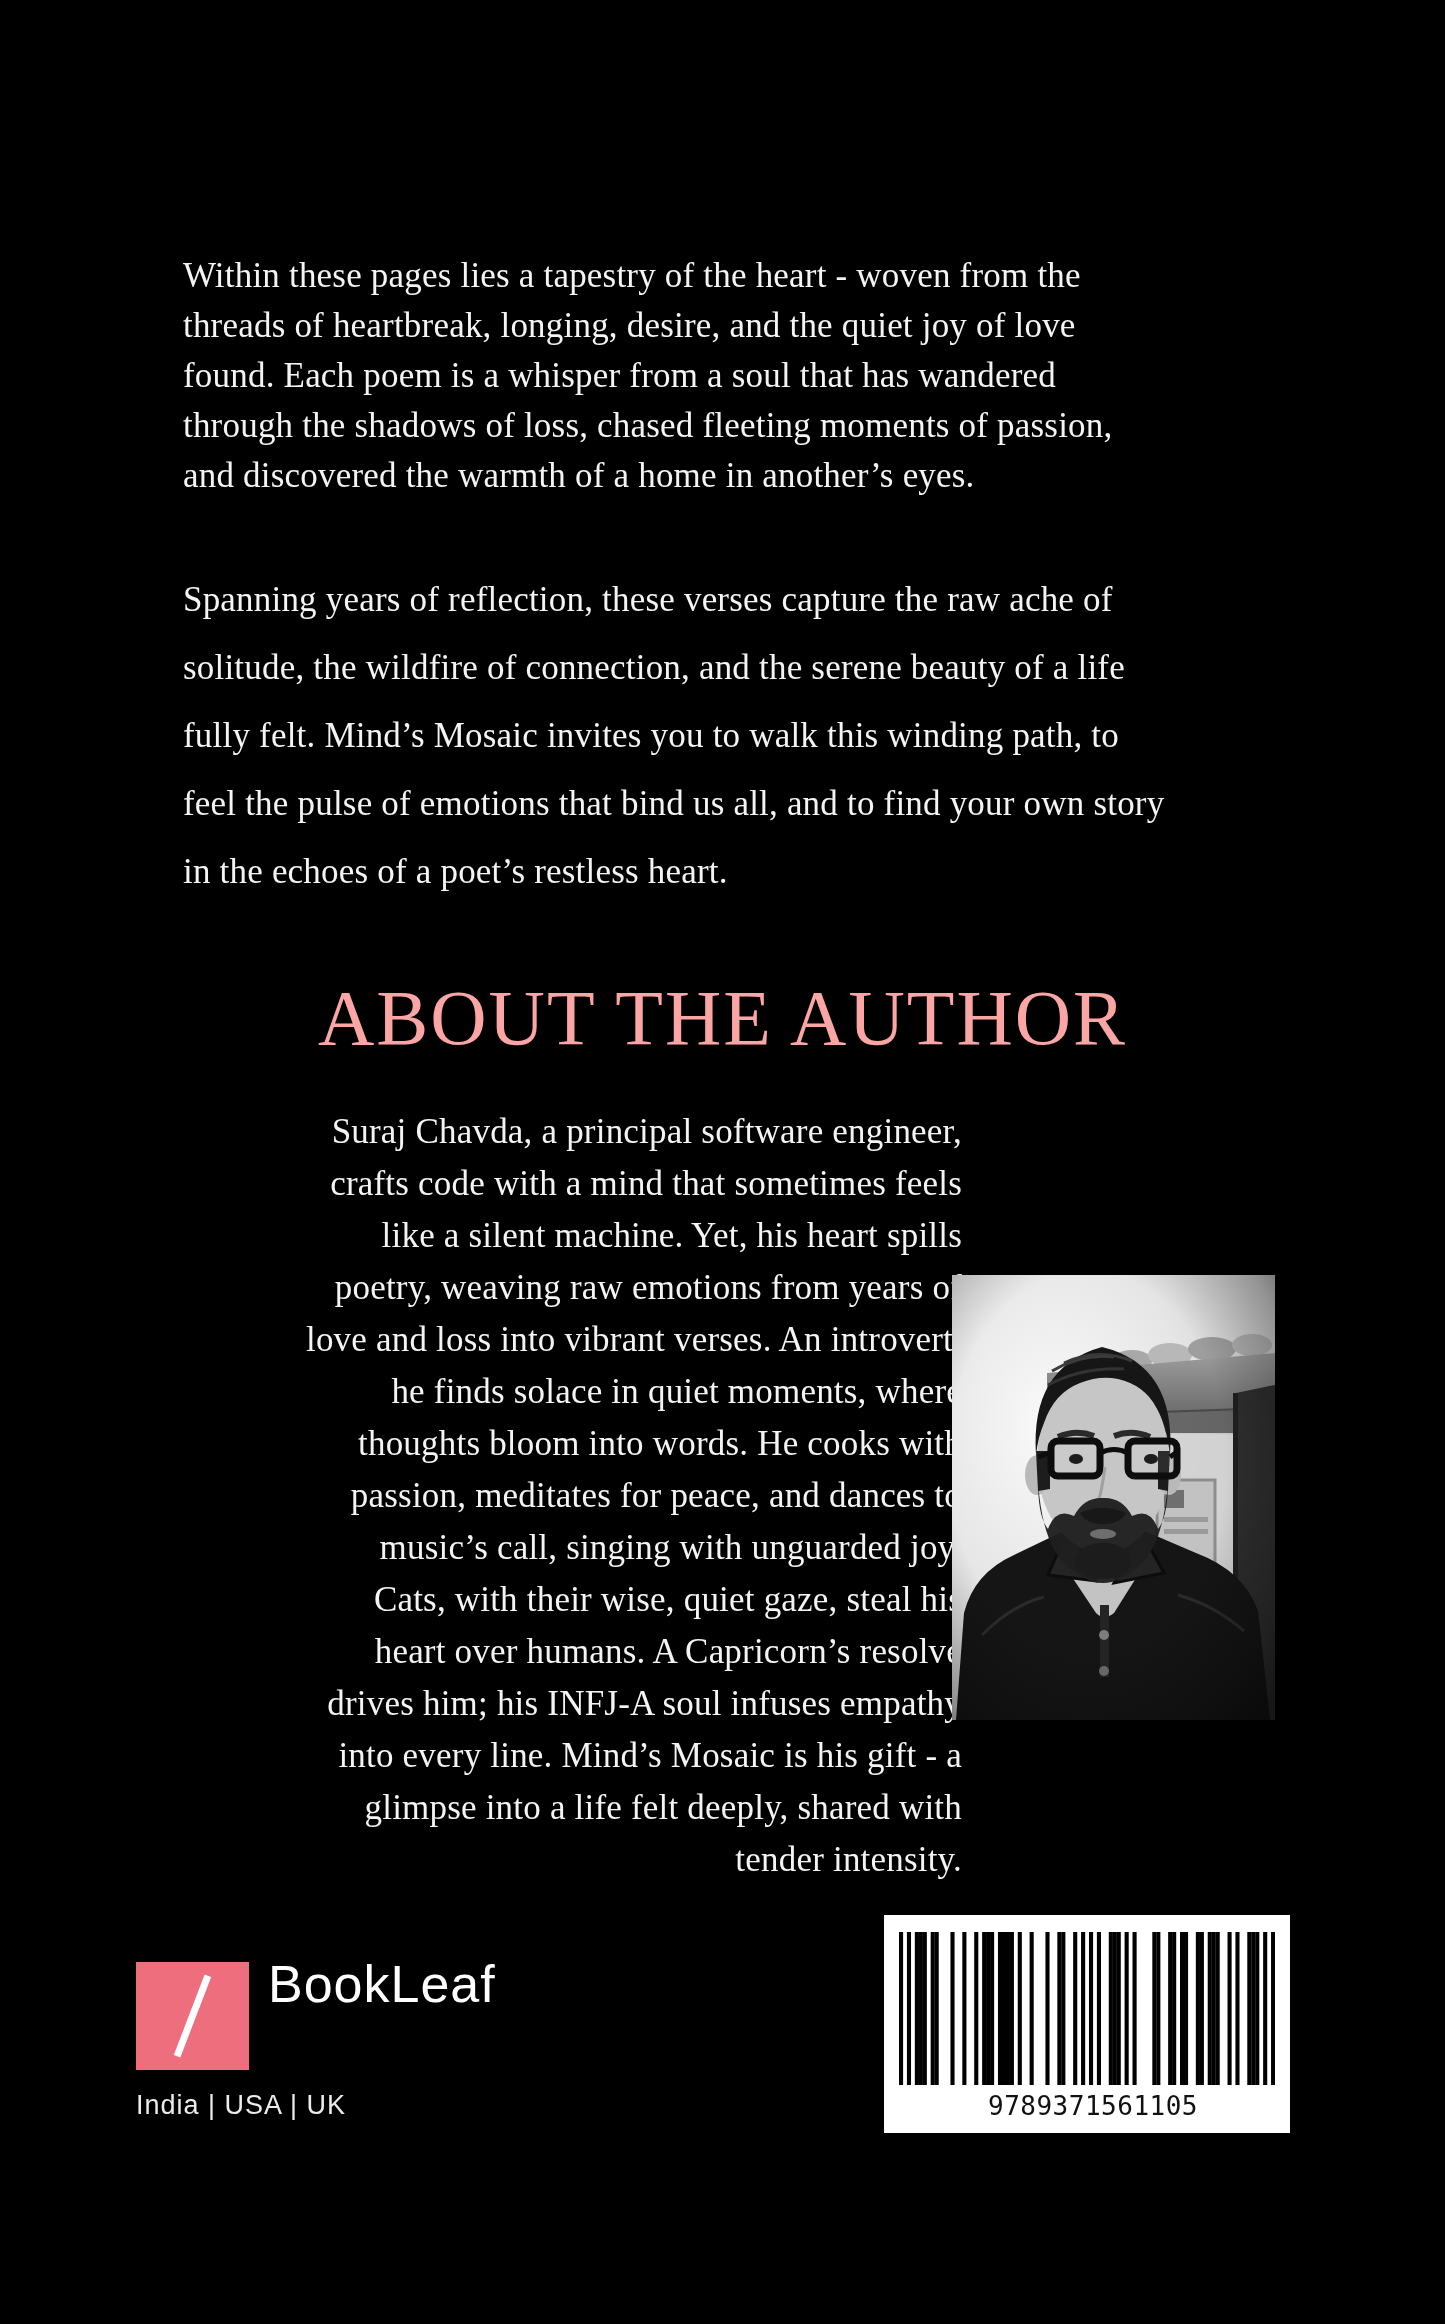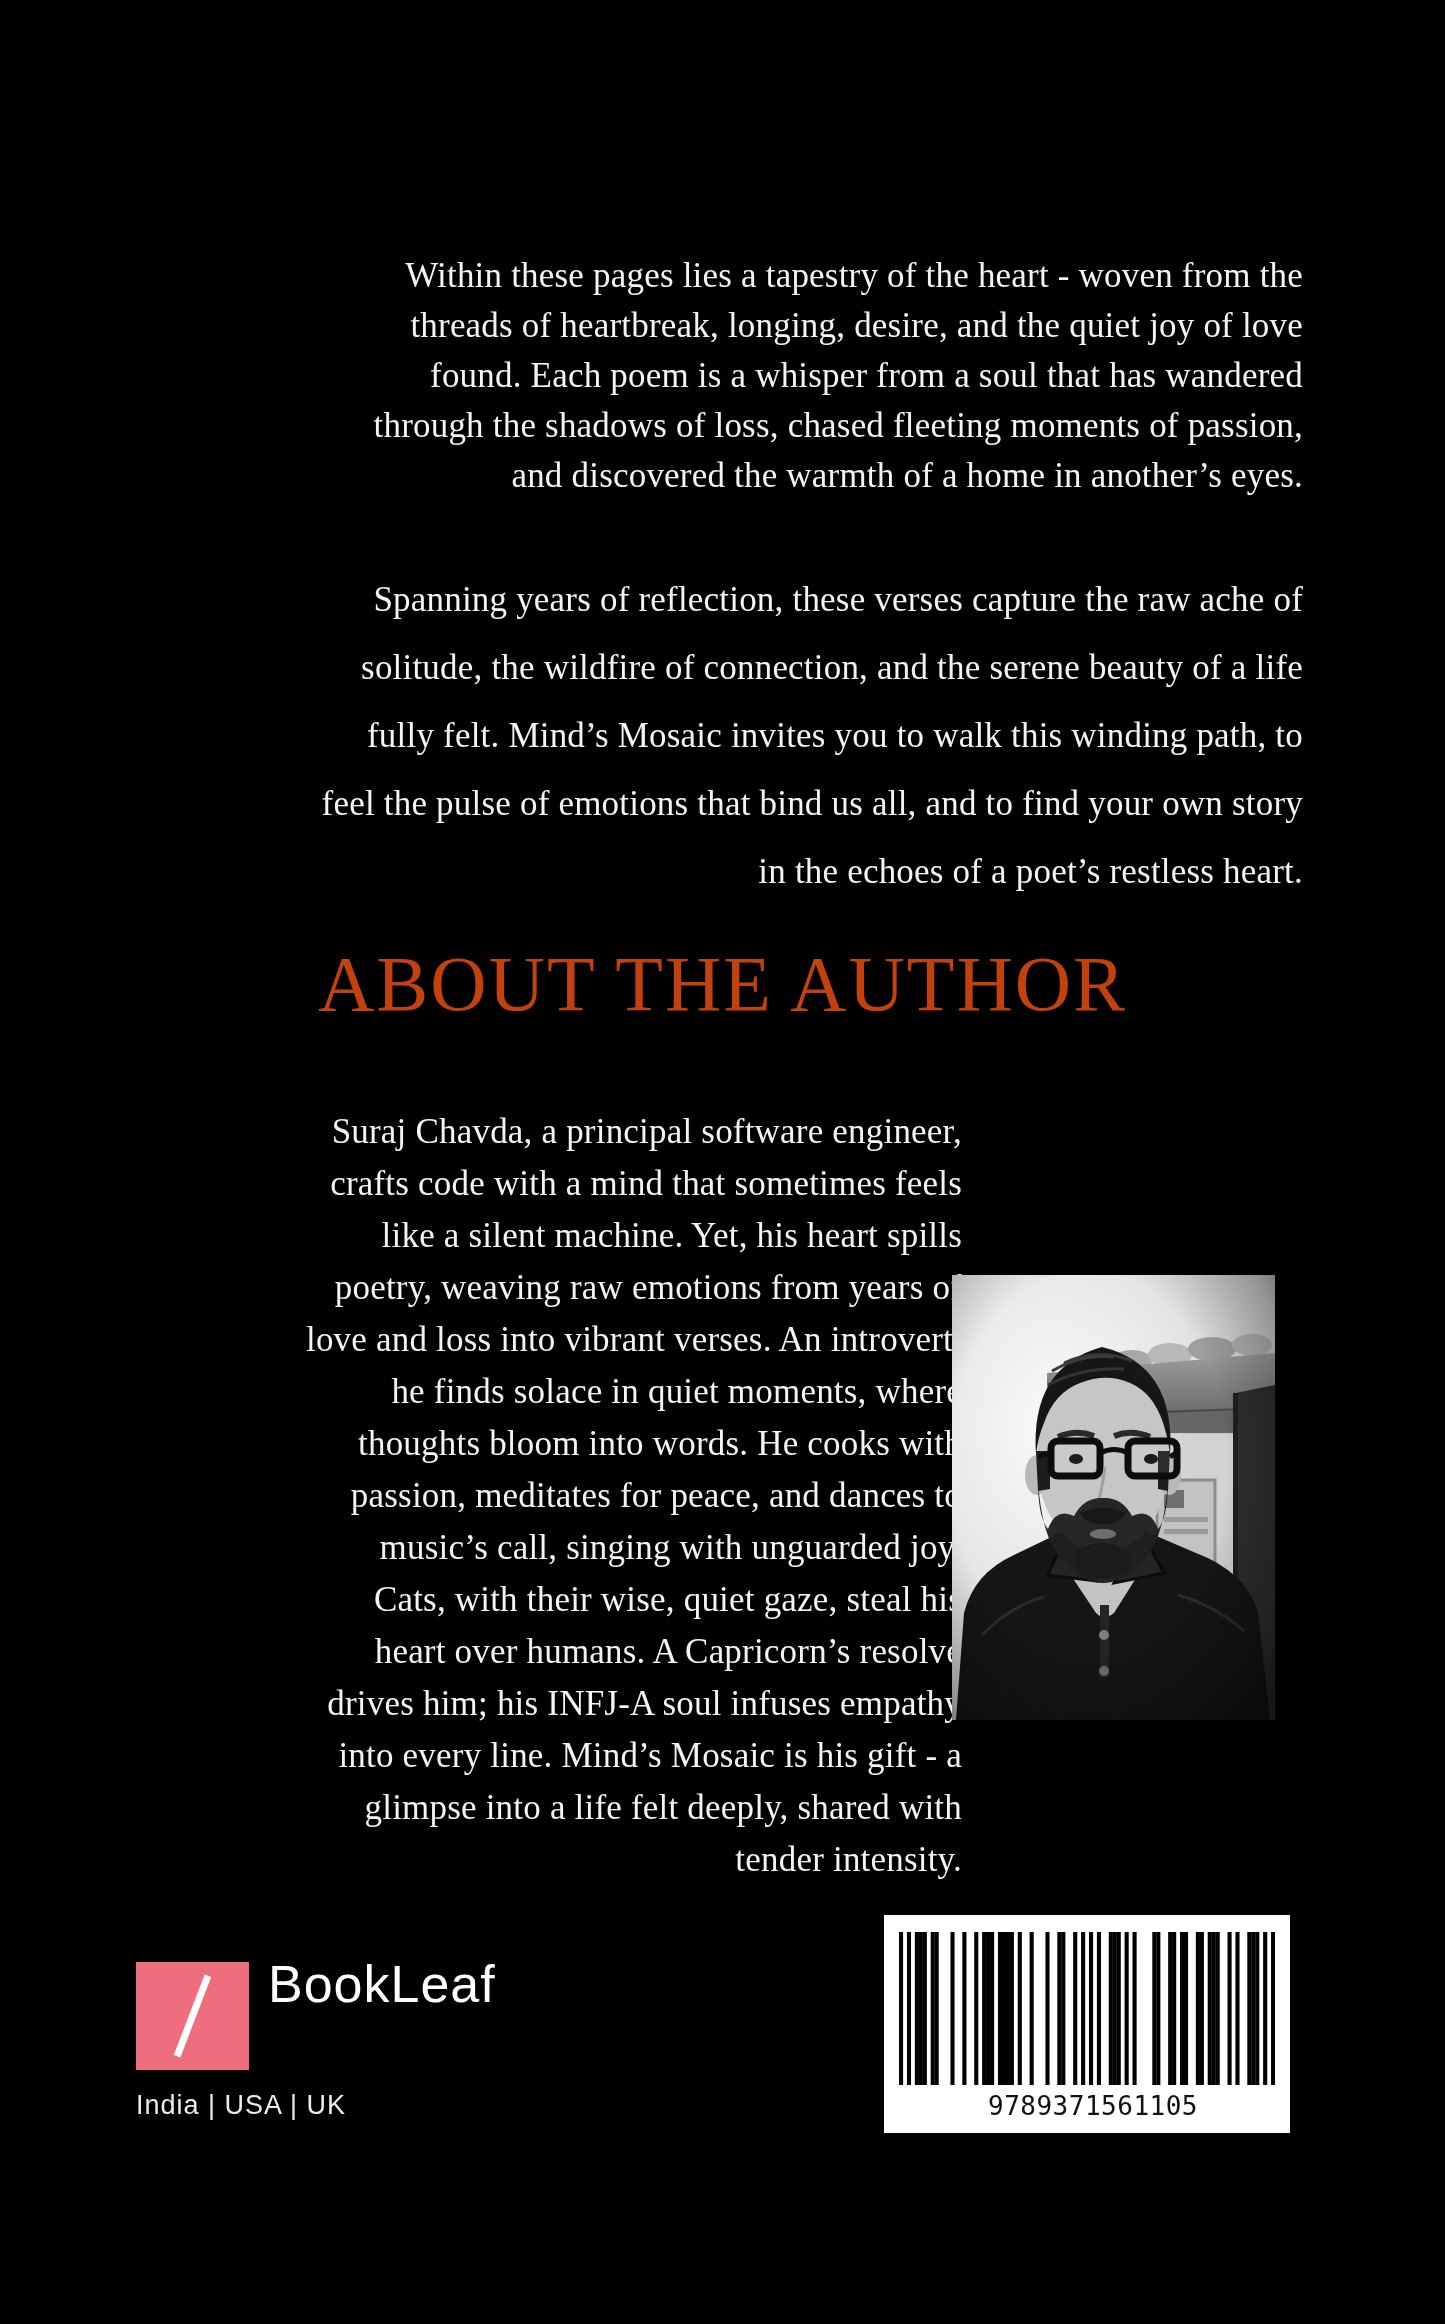--- a/index.html
+++ b/index.html
@@ -12,31 +12,30 @@
   }
   .synopsis{
     position:absolute;
     left:183px;
     width:1120px;
     color:#f4f4f4;
     font-size:35px;
     line-height:50px;
     white-space:pre-line;
     letter-spacing:.2px;
-    text-align:right;
   }
   .para1{top:251px;}
   .para2{top:566px;line-height:68px;}
   .about-heading{
     position:absolute;
-    top:942px;left:0;
+    top:976px;left:0;
     width:100%;
     margin:0;
     text-align:center;
-    color:#c2410c;
+    color:#fca5a5;
     font-size:78px;
     font-weight:400;
     letter-spacing:2px;
     line-height:84px;
     white-space:nowrap;
   }
   .bio{
     position:absolute;
     left:172px;top:1106px;
     width:790px;

